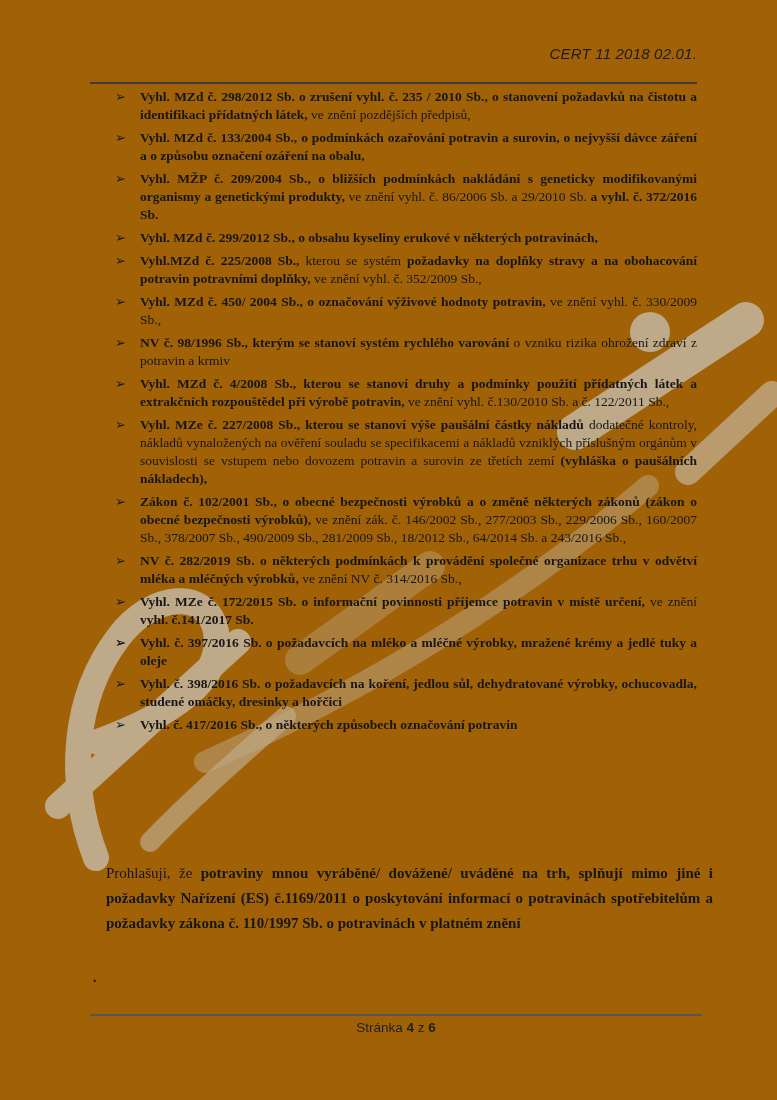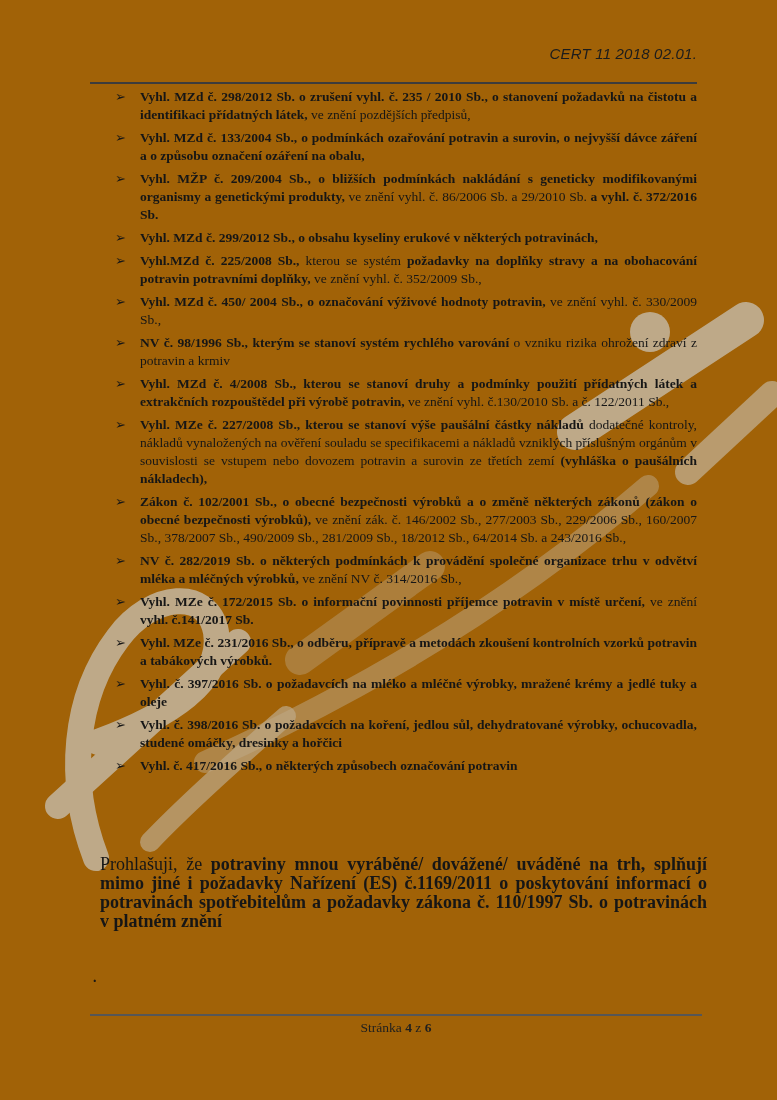--- a/index.html
+++ b/index.html
@@ -42,39 +42,39 @@
     text-align:justify;
   }
   .reg-list .marker{
     position:absolute;left:15px;top:0;
     font-size:13px;
     font-weight:400;
   }
   .b{font-weight:700;}
   .n{font-weight:400;}
   .para{
-    position:absolute;left:90px;width:607px;margin:10px;
-    font-size:18px;
-    line-height:19px;
+    position:absolute;left:90px;width:607px;margin:16px;
+    font-size:15px;
+    line-height:25px;
     text-align:justify;
   }
   .declaration{top:845px;}
   .exceptions{top:916px;}
   .trailing-dot{
     position:absolute;left:93px;top:970px;
     font-size:14px;font-weight:700;
   }
   .footer-rule{
     position:absolute;left:90px;top:1014px;width:612px;height:2px;
     background:#565656;
   }
   .footer{
     position:absolute;left:90px;top:1020px;width:612px;
     text-align:center;
-    font-family:Liberation Serif, serif;
+    font-family:Liberation Sans, sans-serif;
     font-size:13.5px;
     color:#1f1f1f;
   }
 </style>
 </head>
 <body>
 
 <div class="page">
 
   <svg class="watermark" viewBox="0 0 777 1100" xmlns="http://www.w3.org/2000/svg">
@@ -100,21 +100,21 @@
       <li><span class="marker">➢</span><span class="b">Vyhl. MŽP č. 209/2004 Sb., o bližších podmínkách nakládání s geneticky modifikovanými organismy a genetickými produkty,</span><span class="n"> ve znění vyhl. č. 86/2006 Sb. a 29/2010 Sb. </span><span class="b">a vyhl. č. 372/2016 Sb.</span></li>
       <li><span class="marker">➢</span><span class="b">Vyhl. MZd č. 299/2012 Sb., o obsahu kyseliny erukové v některých potravinách,</span></li>
       <li><span class="marker">➢</span><span class="b">Vyhl.MZd č. 225/2008 Sb.,</span><span class="n"> kterou se systém </span><span class="b">požadavky na doplňky stravy a na obohacování potravin potravními doplňky,</span><span class="n"> ve znění vyhl. č. 352/2009 Sb.,</span></li>
       <li><span class="marker">➢</span><span class="b">Vyhl. MZd č. 450/ 2004 Sb., o označování výživové hodnoty potravin,</span><span class="n"> ve znění vyhl. č. 330/2009 Sb.,</span></li>
       <li><span class="marker">➢</span><span class="b">NV č. 98/1996 Sb., kterým se stanoví systém rychlého varování</span><span class="n"> o vzniku rizika ohrožení zdraví z potravin a krmiv</span></li>
       <li><span class="marker">➢</span><span class="b">Vyhl. MZd č. 4/2008 Sb., kterou se stanoví druhy a podmínky použití přídatných látek a extrakčních rozpouštědel při výrobě potravin,</span><span class="n"> ve znění vyhl. č.130/2010 Sb. a č. 122/2011 Sb.,</span></li>
       <li><span class="marker">➢</span><span class="b">Vyhl. MZe č. 227/2008 Sb., kterou se stanoví výše paušální částky nákladů</span><span class="n"> dodatečné kontroly, nákladů vynaložených na ověření souladu se specifikacemi a nákladů vzniklých příslušným orgánům v souvislosti se vstupem nebo dovozem potravin a surovin ze třetích zemí </span><span class="b">(vyhláška o paušálních nákladech),</span></li>
       <li><span class="marker">➢</span><span class="b">Zákon č. 102/2001 Sb., o obecné bezpečnosti výrobků a o změně některých zákonů (zákon o obecné bezpečnosti výrobků),</span><span class="n"> ve znění zák. č. 146/2002 Sb., 277/2003 Sb., 229/2006 Sb., 160/2007 Sb., 378/2007 Sb., 490/2009 Sb., 281/2009 Sb., 18/2012 Sb., 64/2014 Sb. a 243/2016 Sb.,</span></li>
       <li><span class="marker">➢</span><span class="b">NV č. 282/2019 Sb. o některých podmínkách k provádění společné organizace trhu v odvětví mléka a mléčných výrobků,</span><span class="n"> ve znění NV č. 314/2016 Sb.,</span></li>
       <li><span class="marker">➢</span><span class="b">Vyhl. MZe č. 172/2015 Sb. o informační povinnosti příjemce potravin v místě určení,</span><span class="n"> ve znění </span><span class="b">vyhl. č.141/2017 Sb.</span></li>
-      <li><span class="marker">➢</span><span class="b">Vyhl. MZe č. 231/2016 Sb., o odběru, přípravě a metodách zkoušení kontrolních vzorků potravin a tabákových výrobků.</span></li>
+      <li><span class="marker">➢</span></li>
       <li><span class="marker">➢</span><span class="b">Vyhl. č. 397/2016 Sb. o požadavcích na mléko a mléčné výrobky, mražené krémy a jedlé tuky a oleje</span></li>
       <li><span class="marker">➢</span><span class="b">Vyhl. č. 398/2016 Sb. o požadavcích na koření, jedlou sůl, dehydratované výrobky, ochucovadla, studené omáčky, dresinky a hořčici</span></li>
       <li><span class="marker">➢</span><span class="b">Vyhl. č. 417/2016 Sb., o některých způsobech označování potravin</span></li>
     </ul>
 
   <p class="para declaration"><span class="n">Prohlašuji, že </span><span class="b">potraviny mnou vyráběné/ dovážené/ uváděné na trh, splňují mimo jiné i požadavky Nařízení (ES) č.1169/2011 o poskytování informací o potravinách spotřebitelům a požadavky zákona č. 110/1997 Sb. o potravinách v platném znění</span></p>
 
 
   <div class="trailing-dot">.</div>
 

